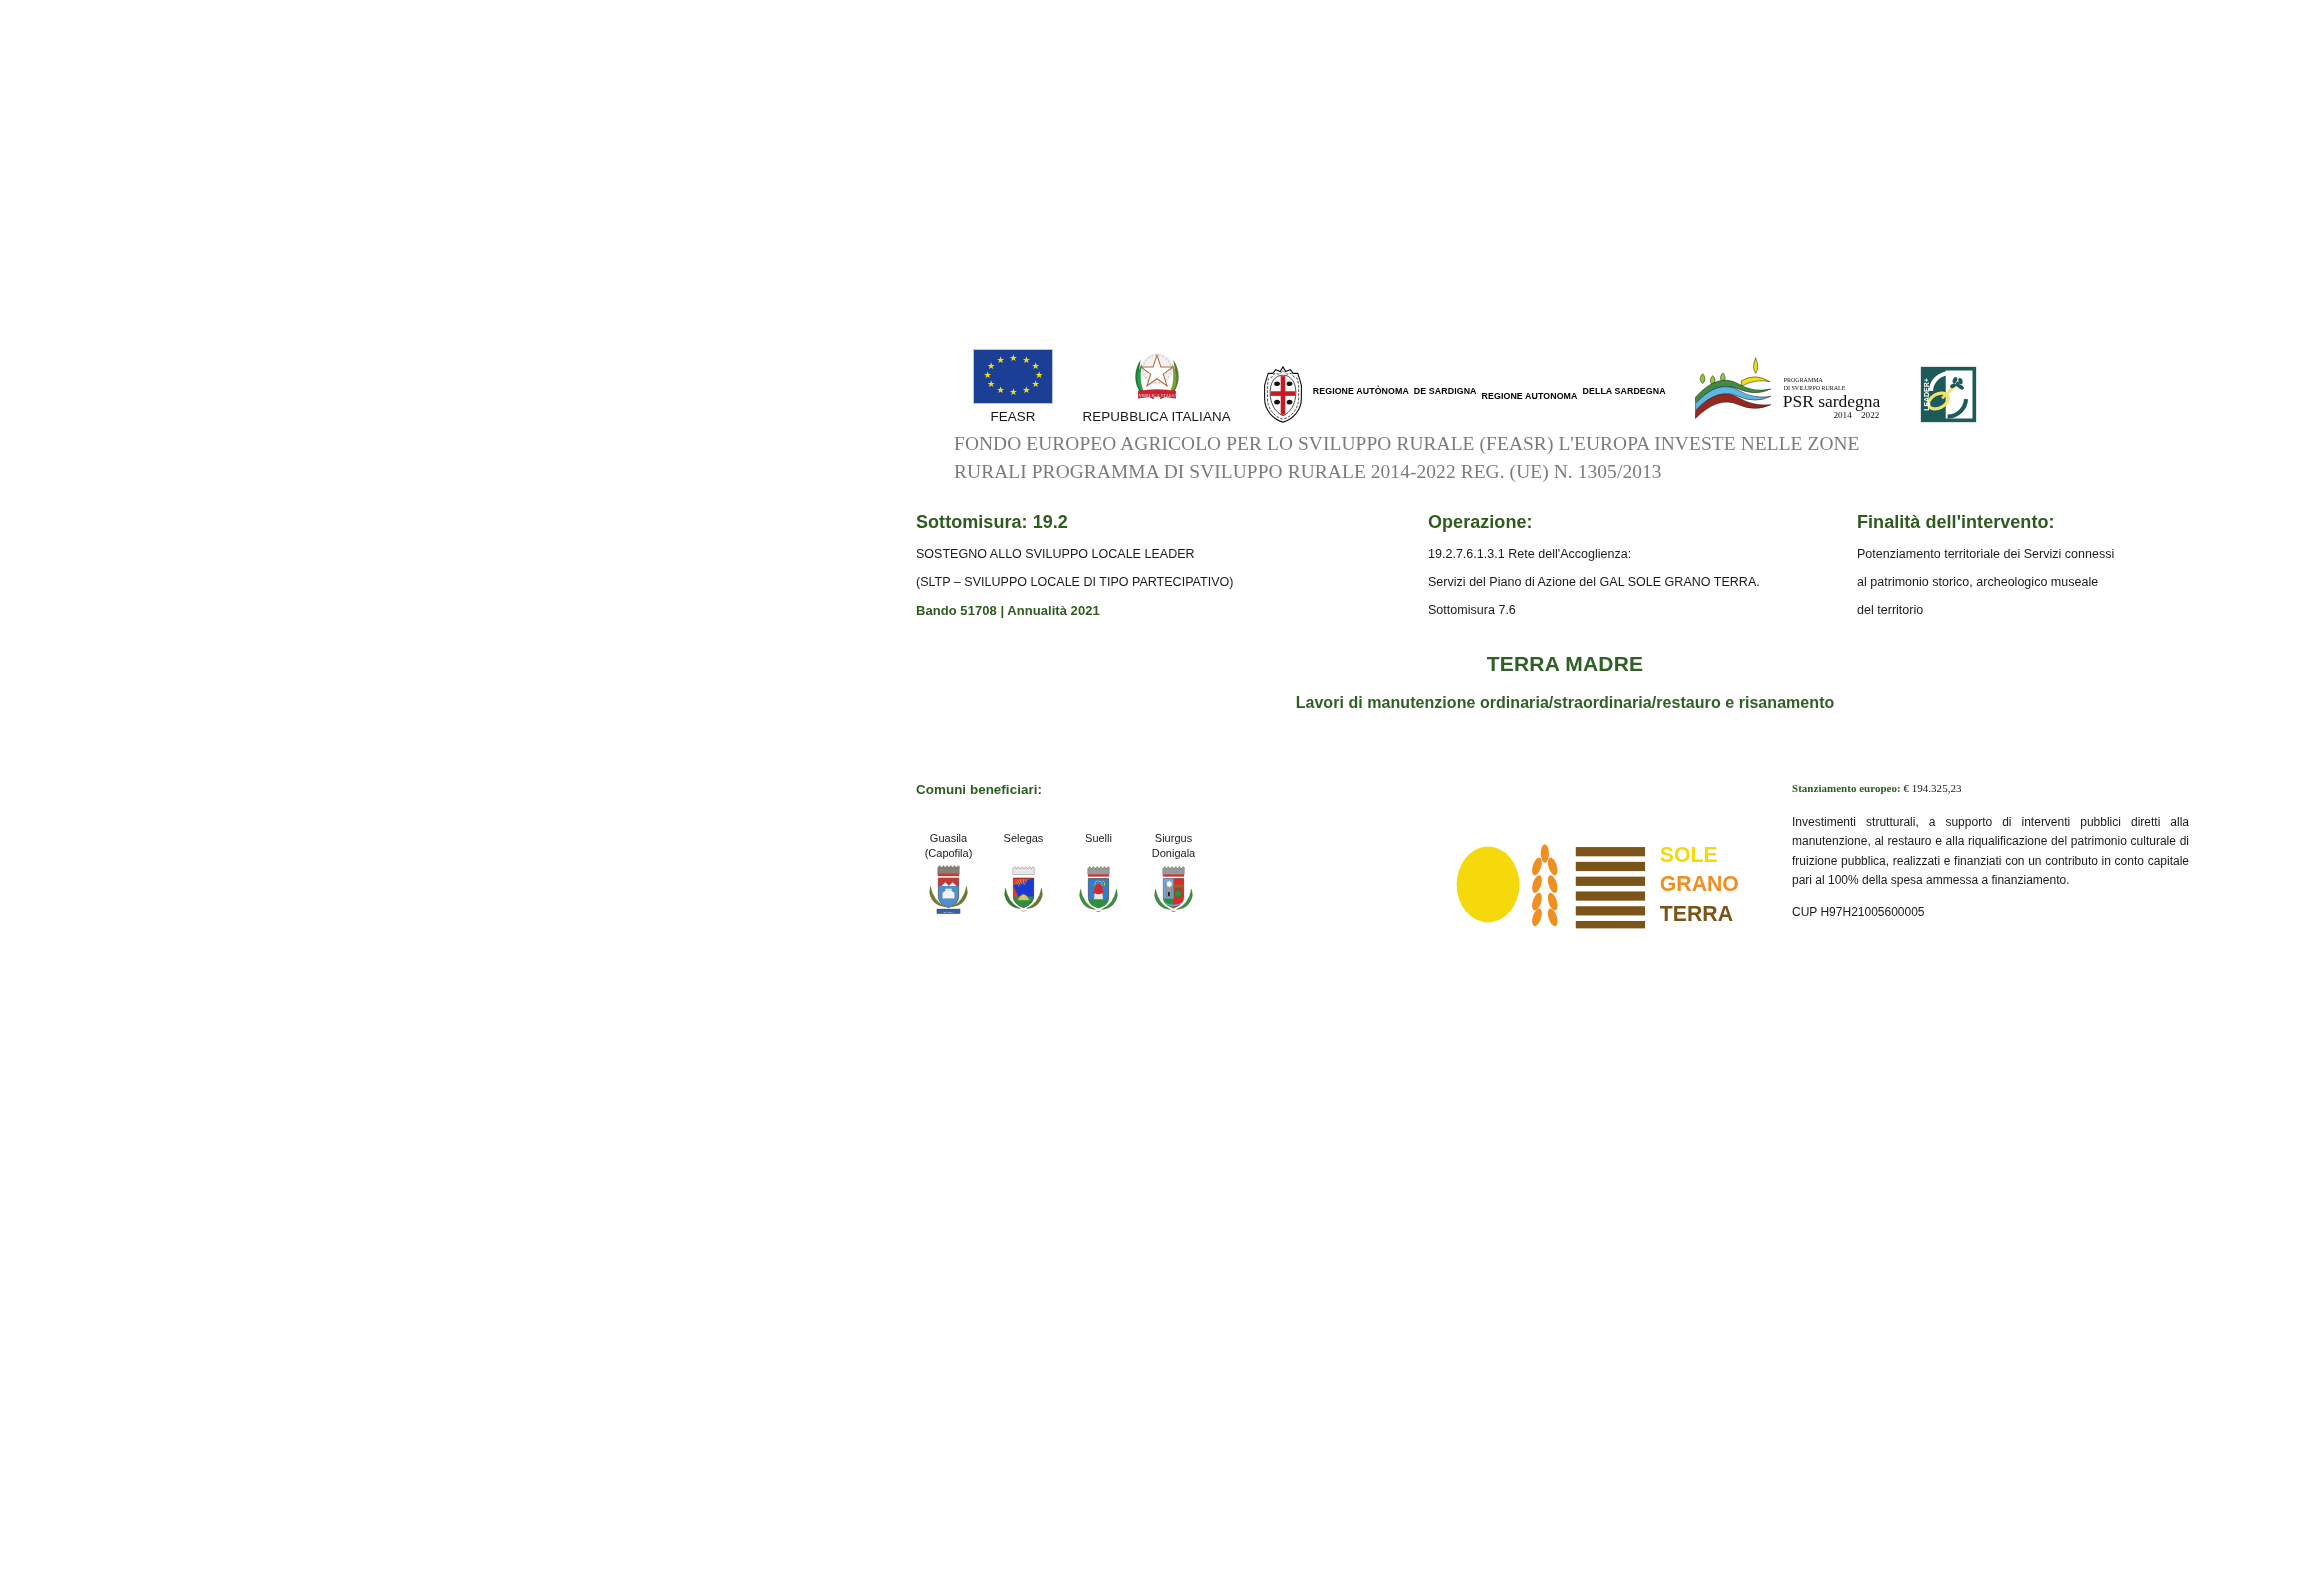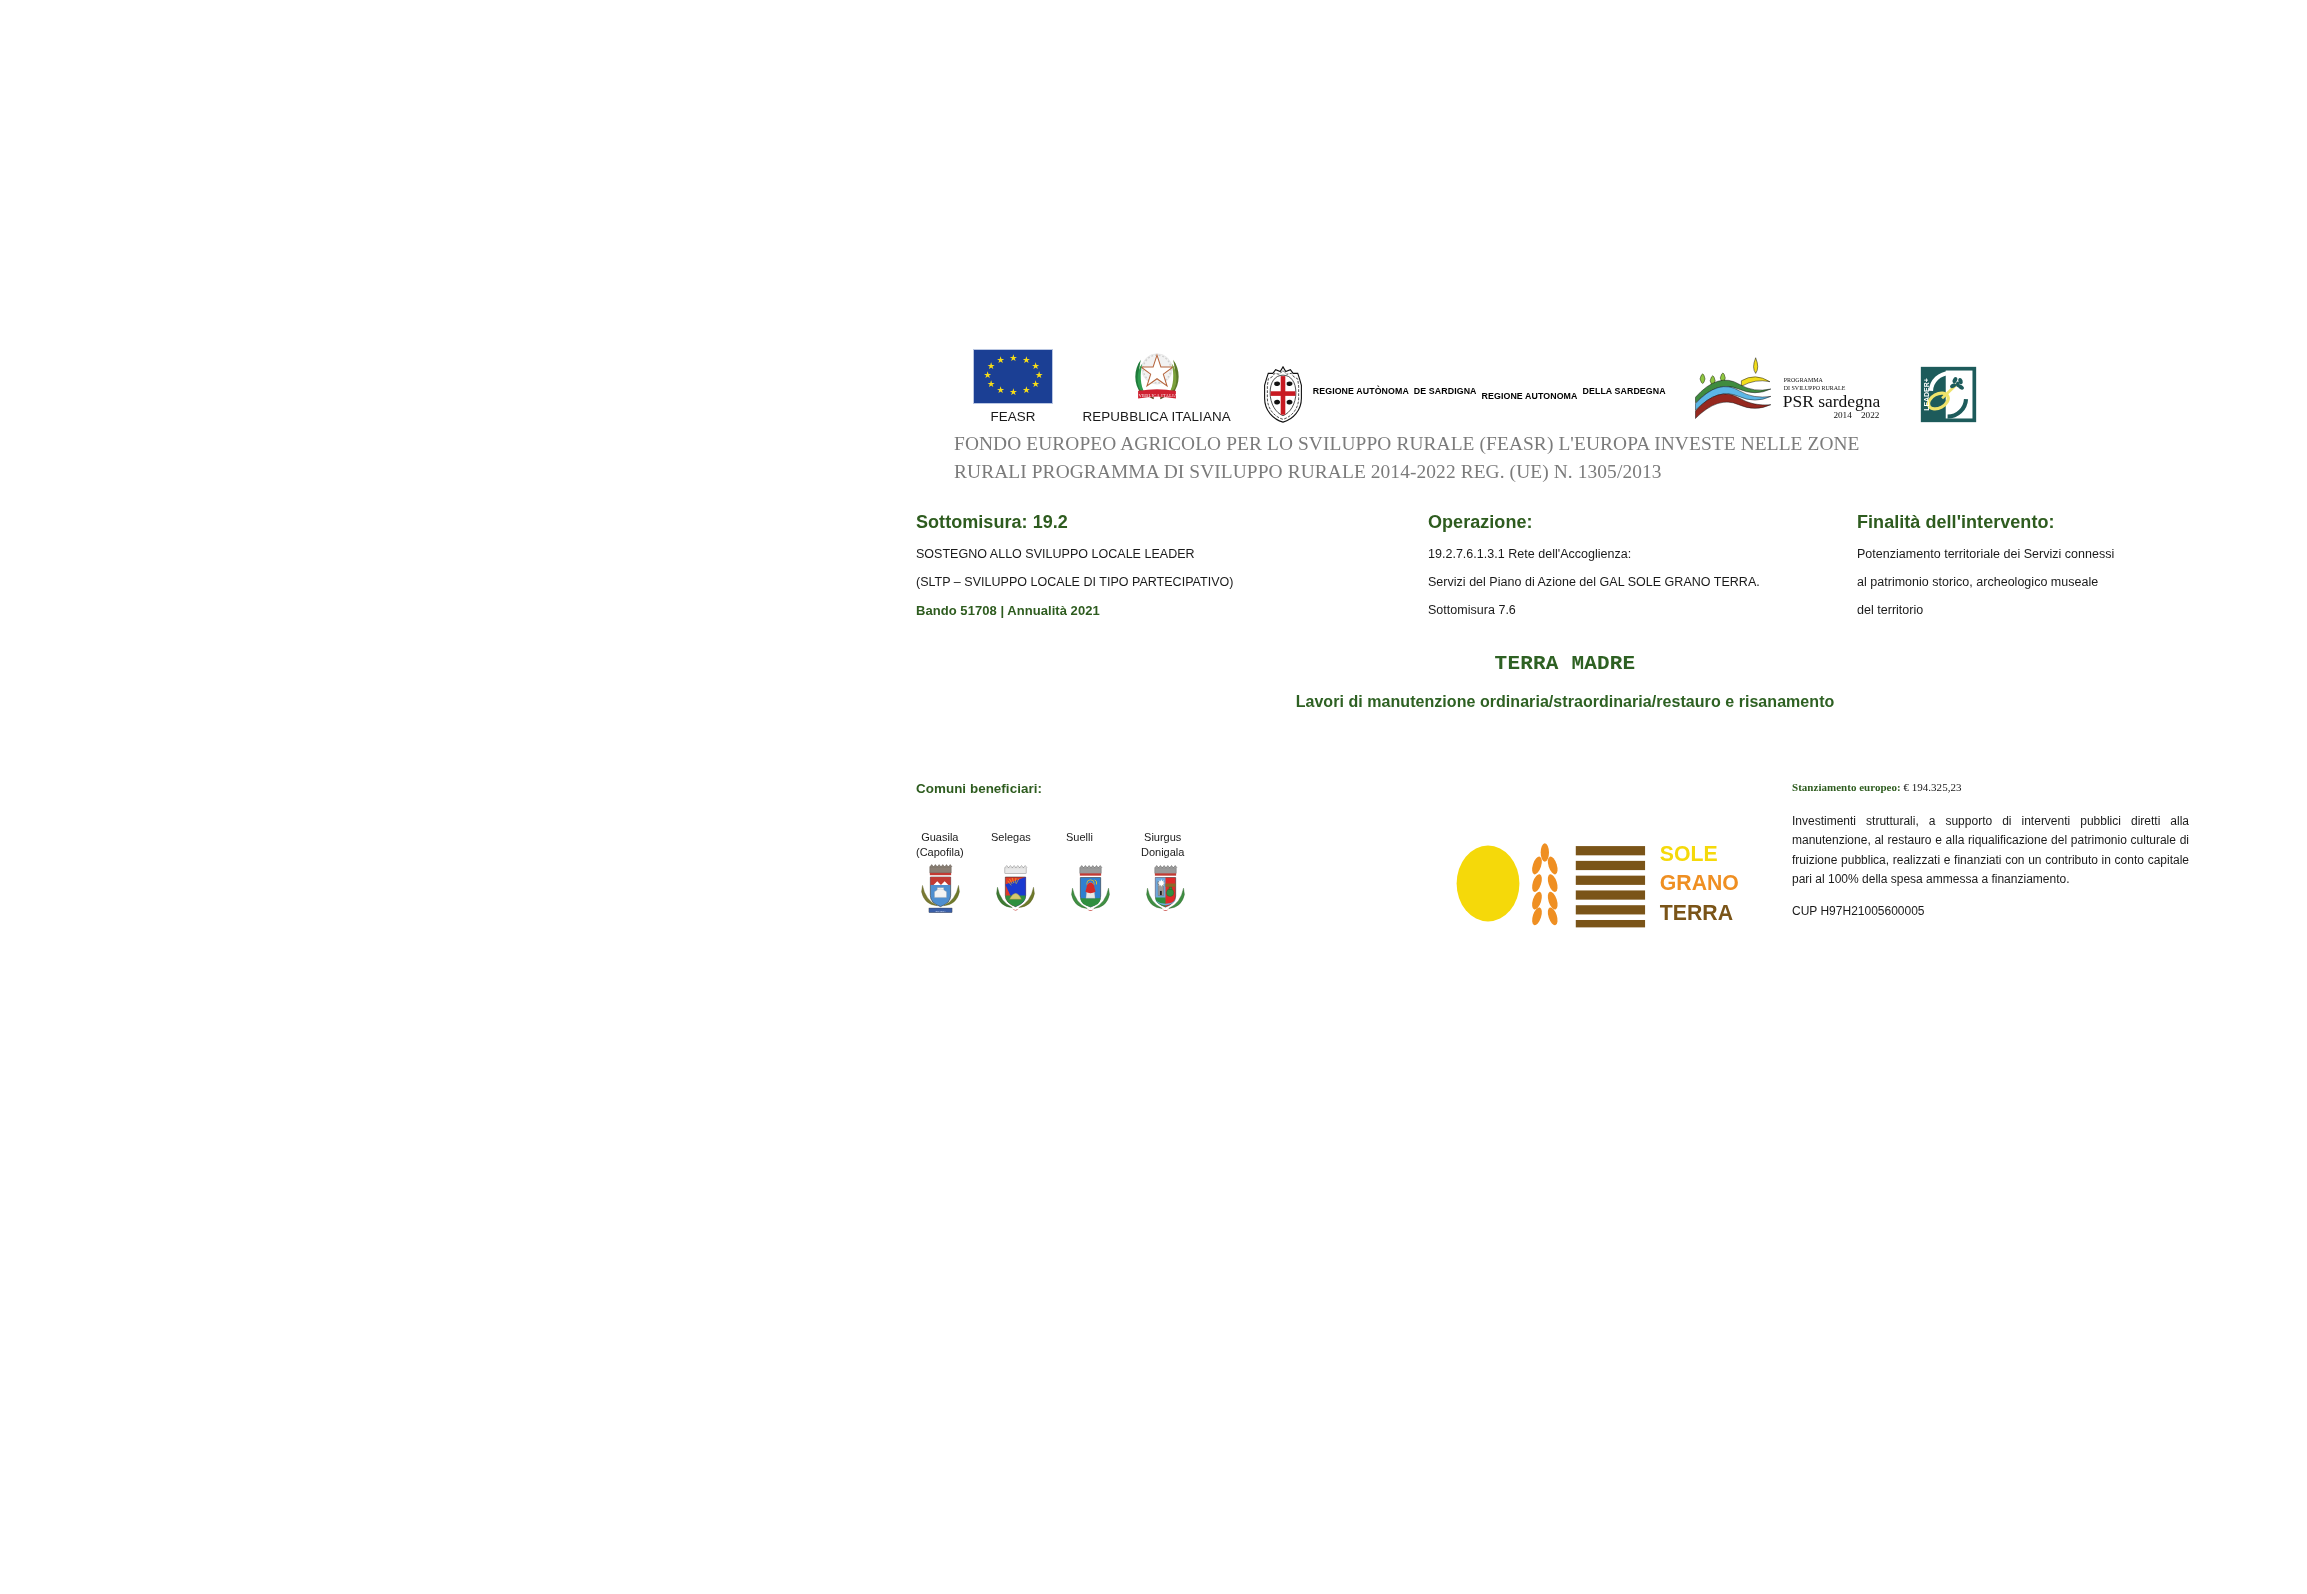--- a/index.html
+++ b/index.html
@@ -142,21 +142,21 @@
   .title-block {
     margin-top: 20px;
     text-align: center;
     padding-right: 44px;
   }
   .title-main {
     color: #2e6123;
     font-weight: bold;
     font-size: 21px;
     letter-spacing: 0.2px;
-    font-family: Liberation Mono, monospace;
+    font-family: Liberation Sans, sans-serif;
     margin-top: 13px;
   }
   .title-sub {
     color: #2e6123;
     font-weight: bold;
     font-size: 16px;
     line-height: 1.6;
     margin-top: 14px;
     letter-spacing: 0.05px;
     font-family: "Liberation Sans", sans-serif;
@@ -181,21 +181,21 @@
   }
   .comuni-row {
     display: flex;
     margin-top: 34px;
     gap: 10px;
   }
   .comune {
     width: 65px;
     display: flex;
     flex-direction: column;
-    align-items: flex-start;
+    align-items: center;
   }
   .comune-name {
     font-size: 11px;
     color: #1a1a1a;
     text-align: center;
     line-height: 1.3;
     min-height: 31px;
     font-family: "Liberation Sans", sans-serif;
   }
   .comune-arms { width: 49px; height: 54px; margin-top: 1.8px;}

